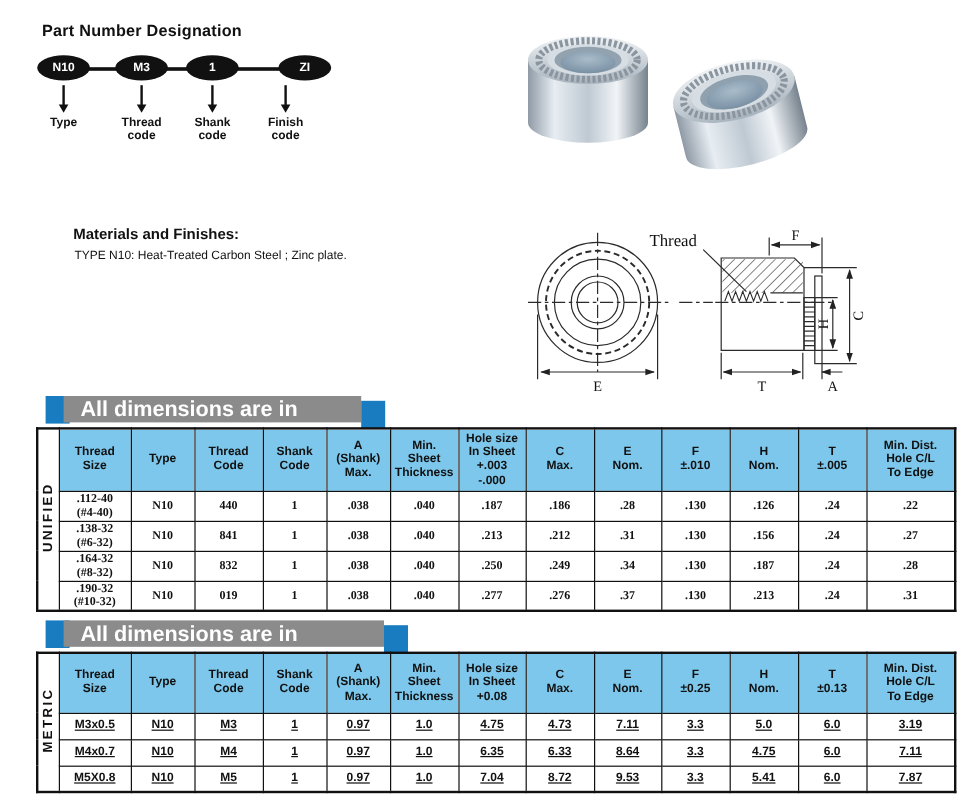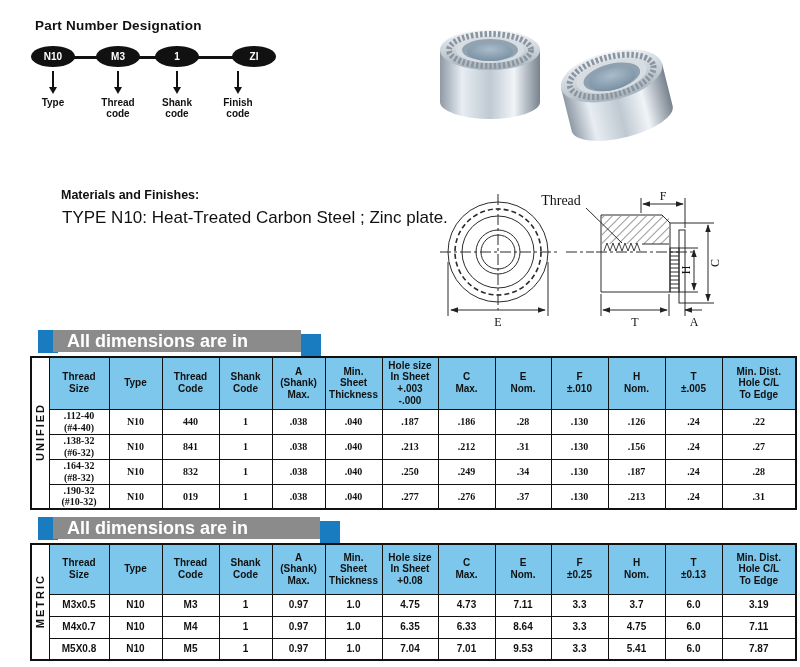--- a/index.html
+++ b/index.html
@@ -12,21 +12,21 @@
   .pn-node{position:absolute;top:46px;width:44px;height:21px;background:#111;border-radius:50%;
            color:#fff;font-size:10px;font-weight:bold;text-align:center;line-height:21px;z-index:2;}
   .pn-arrow-line{position:absolute;top:71px;width:2px;height:17px;background:#111;}
   .pn-arrow-head{position:absolute;top:87px;width:0;height:0;
                  border-left:4px solid transparent;border-right:4px solid transparent;border-top:7px solid #111;}
   .pn-label{position:absolute;top:97px;width:60px;font-size:10px;font-weight:bold;
             text-align:center;line-height:11px;}
 
   
   .mat-heading{position:absolute;left:35px;top:188px;font-size:12.5px;font-weight:bold;margin-left:26px;}
-  .mat-body{position:absolute;left:62px;top:208px;font-size:17px;}
+  .mat-body{position:absolute;left:62px;top:208px;font-size:10px;}
 
   
   .photo{position:absolute;left:423px;top:12px;}
   .tech{position:absolute;left:436px;top:188px;}
 
   
   .banner{position:absolute;height:30px;}
   .banner .sq{position:absolute;width:20px;height:23px;background:#1a7cc0;}
   .banner .sq.l{left:0;top:0;}
   .banner .bar{position:absolute;left:15px;top:0;height:22px;background:#8b8b8b;
@@ -39,21 +39,21 @@
   .tbl-wrap{position:absolute;left:30px;}
   .tw1{top:356px;} .tw2{top:543px;}
   table.dims{border-collapse:collapse;table-layout:fixed;width:765px;border:2px solid #111;}
   .dims th,.dims td{border:1px solid #111;text-align:center;vertical-align:middle;padding:0;overflow:hidden;}
   .dims th{background:#7cc7eb;font-size:10px;font-weight:bold;line-height:1.18;}
   .dims td{font-size:10px;font-weight:bold;line-height:1.12;background:#fff;}
   .dims td.side{background:#fff;}
   .vert{display:inline-block;writing-mode:vertical-rl;transform:rotate(180deg);
         font-size:11px;font-weight:bold;letter-spacing:2px;}
   .tw1 tr.head{height:52px;} .tw1 tr.datarow{height:25px;font-family:Liberation Serif, serif;}
-  .tw2 tr.head{height:50px;} .tw2 tr.datarow{height:22px;}
+  .tw2 tr.head{height:50px;} .tw2 tr.datarow{height:22px;text-decoration:underline;}
 
   svg text{font-family:"Liberation Serif",serif;fill:#111;stroke:none;}
 </style>
 </head>
 <body>
 
 <div class="page">
 
   <div class="pn-title">Part Number Designation</div>
   <div>
@@ -330,21 +330,21 @@
             <td>M3x0.5</td>
             <td>N10</td>
             <td>M3</td>
             <td>1</td>
             <td>0.97</td>
             <td>1.0</td>
             <td>4.75</td>
             <td>4.73</td>
             <td>7.11</td>
             <td>3.3</td>
-            <td>3.7</td>
+            <td>5.0</td>
             <td>6.0</td>
             <td>3.19</td>
           </tr>
           <tr class="datarow">
             <td>M4x0.7</td>
             <td>N10</td>
             <td>M4</td>
             <td>1</td>
             <td>0.97</td>
             <td>1.0</td>
@@ -357,21 +357,21 @@
             <td>7.11</td>
           </tr>
           <tr class="datarow">
             <td>M5X0.8</td>
             <td>N10</td>
             <td>M5</td>
             <td>1</td>
             <td>0.97</td>
             <td>1.0</td>
             <td>7.04</td>
-            <td>7.01</td>
+            <td>8.72</td>
             <td>9.53</td>
             <td>3.3</td>
             <td>5.41</td>
             <td>6.0</td>
             <td>7.87</td>
           </tr>
         </tbody>
       </table>
     </div>
 

